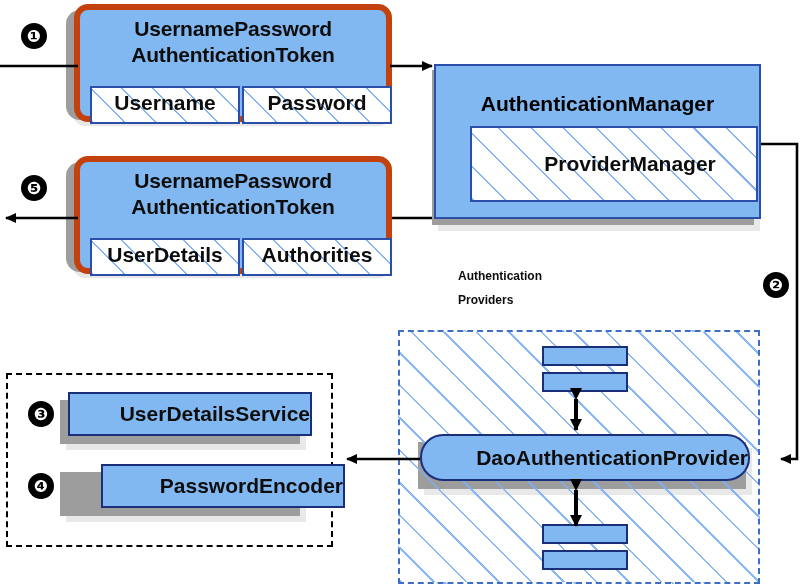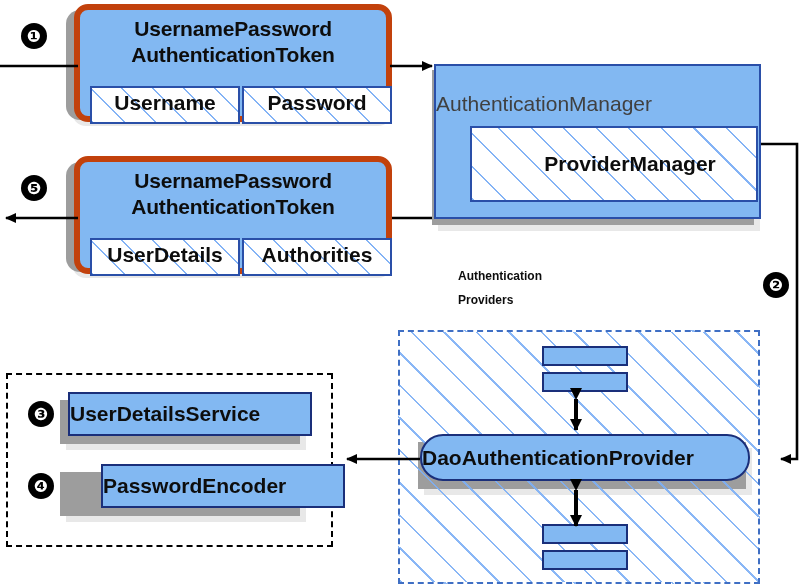--- a/index.html
+++ b/index.html
@@ -85,23 +85,24 @@
   
   .mgr-card {
     background: #82b8f2;
     border: 2px solid #2a4fa8;
     z-index: 5;
   }
   .mgr-title {
     position: absolute;
     left: 0; right: 0;
     top: 26px;
-    font-size: 21px;
-    font-weight: normal;
-    color: #404040;
+    text-align: center;
+    font-size: 21px;
+    font-weight: bold;
+    color: #000000;
   }
   .hatch-box {
     position: absolute;
     background: #ffffff;
     border: 2px solid #2a4fa8;
     background-image: repeating-linear-gradient(
         45deg,
         rgba(125,175,245,0.95) 0px,
         rgba(125,175,245,0.95) 1.6px,
         rgba(255,255,255,0) 1.6px,
@@ -132,21 +133,21 @@
     background: transparent;
     z-index: 3;
   }
 
   .flat-card {
     background: #82b8f2;
     border: 2px solid #1a2f7a;
     z-index: 6;
     display: flex;
     align-items: center;
-    justify-content: flex-start;
+    justify-content: flex-end;
     font-size: 21px;
     font-weight: bold;
     color: #0d0d0d;
   }
   .stub-bar {
     background: #82b8f2;
     border: 2px solid #1a2f7a;
     z-index: 6;
   }
 

